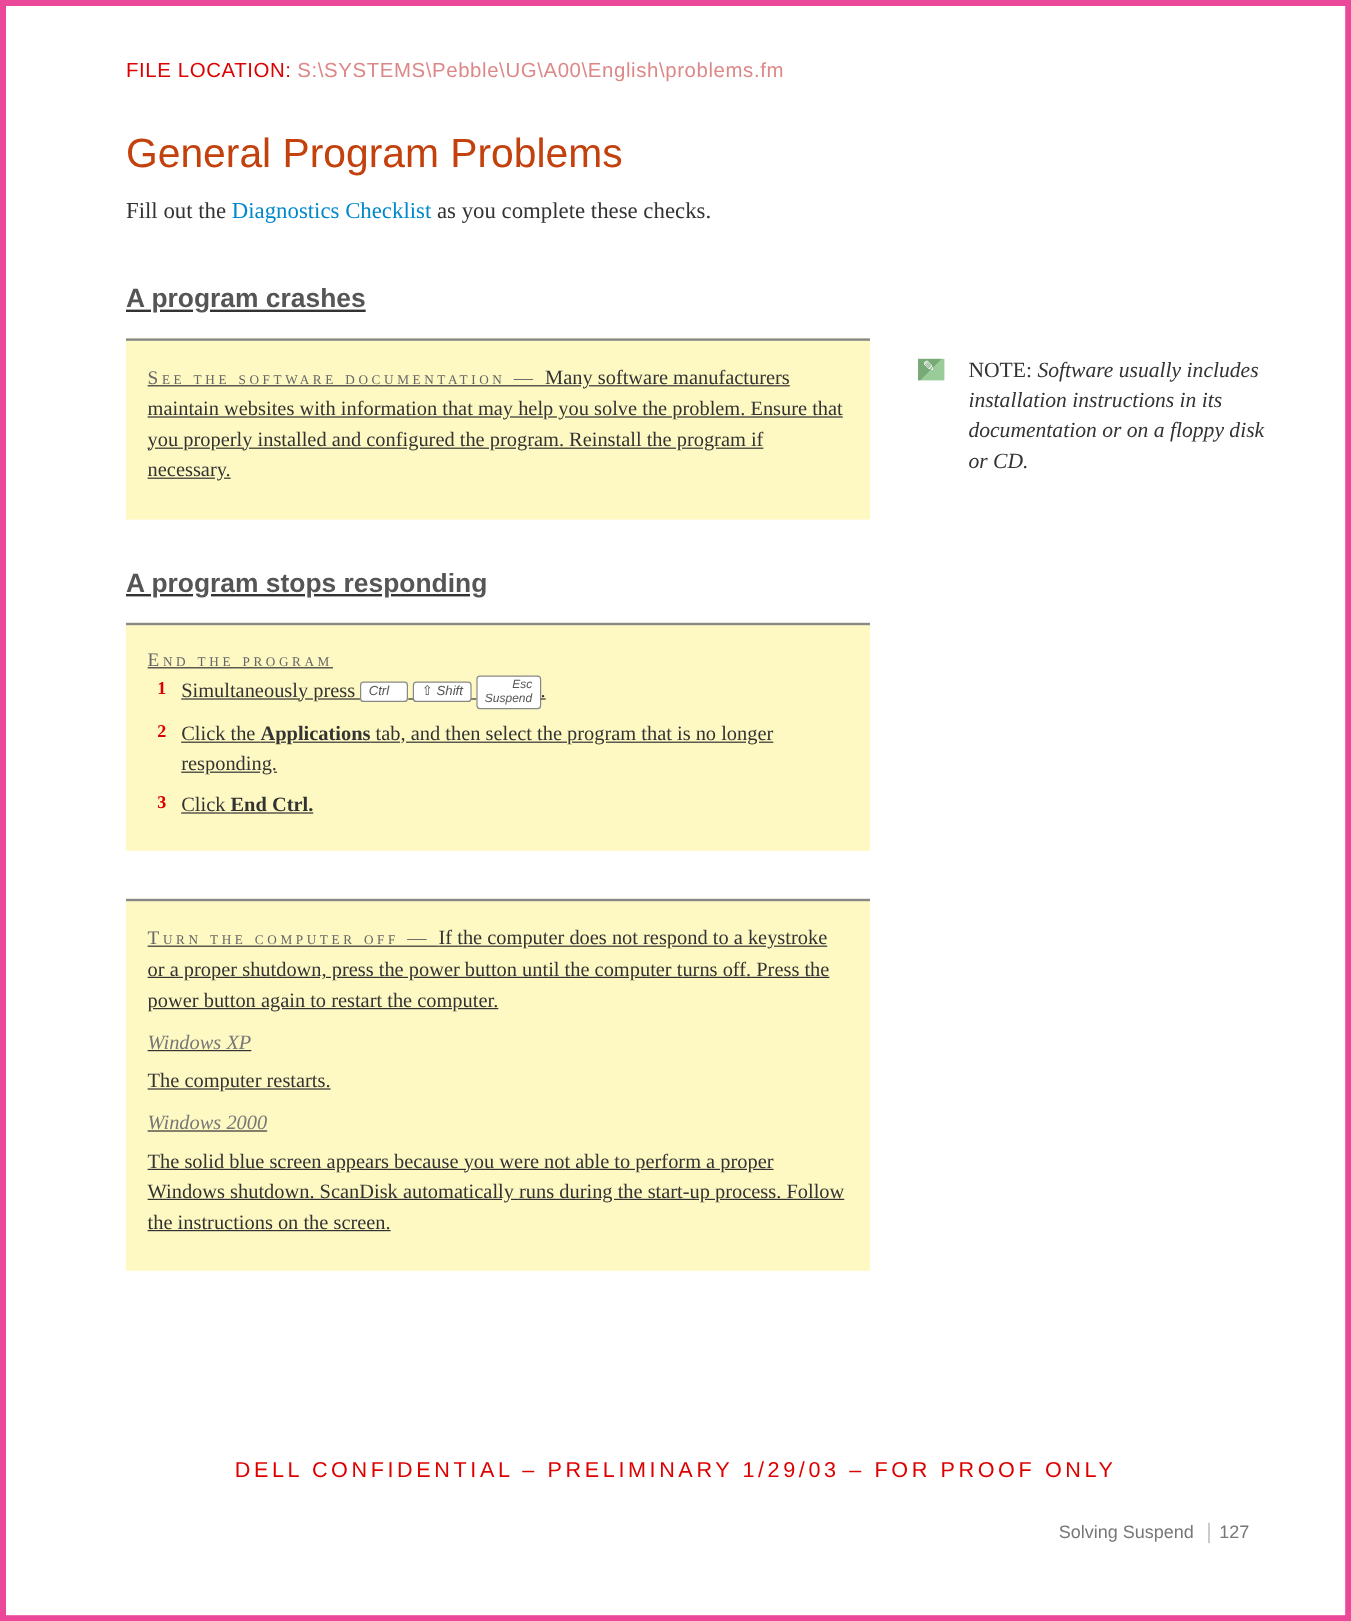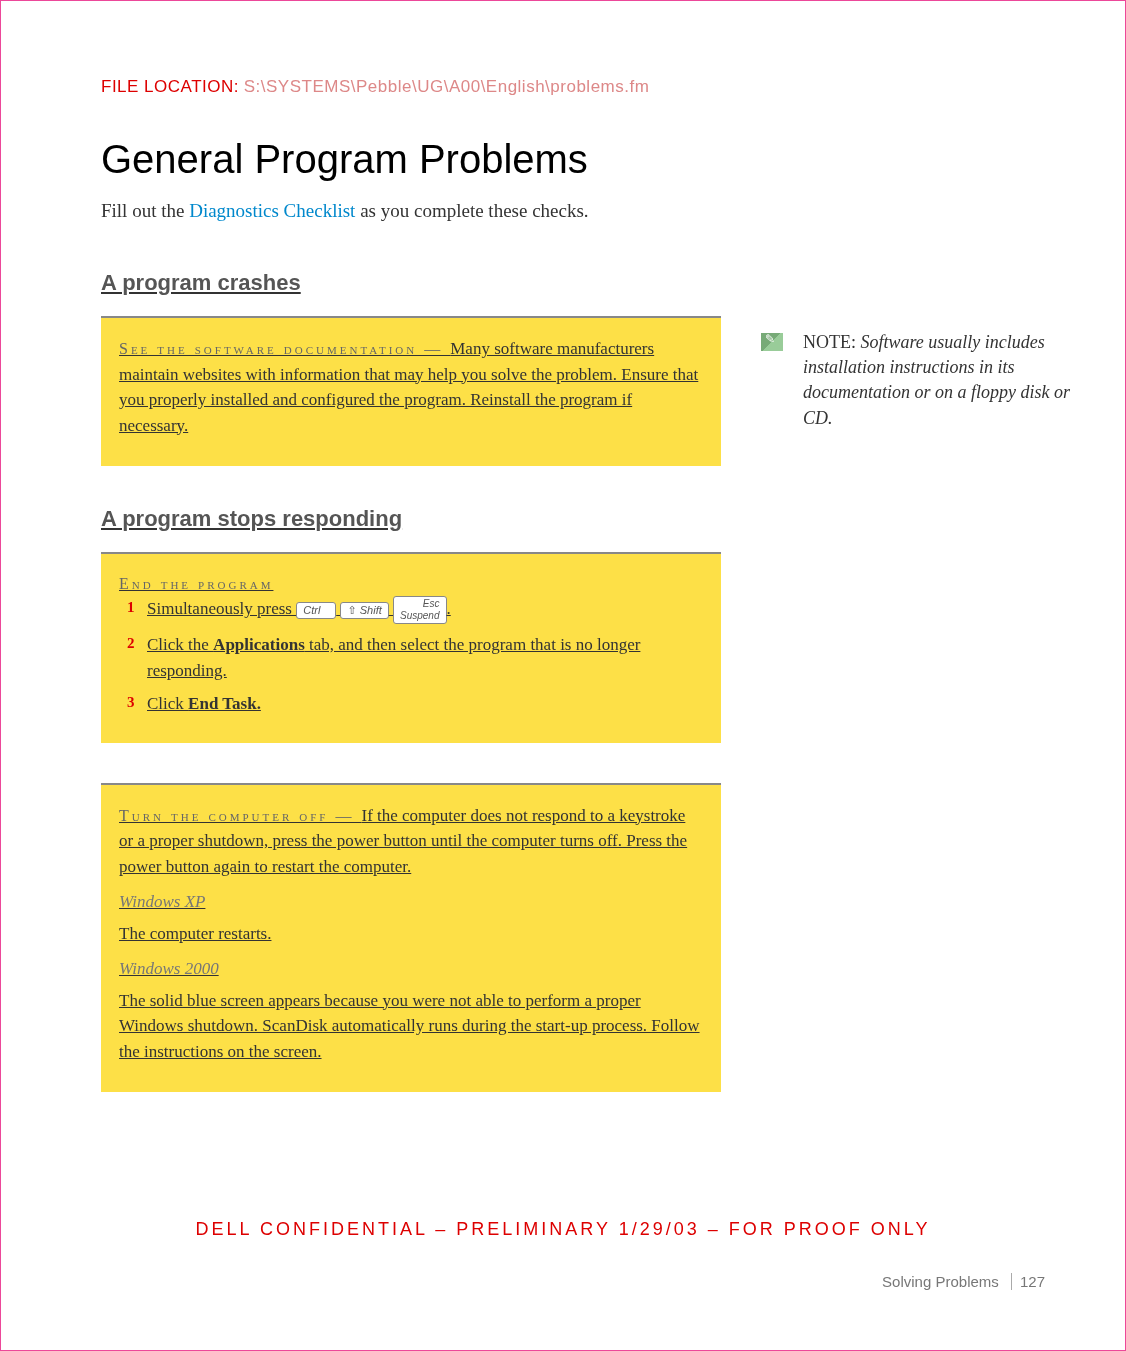--- a/index.html
+++ b/index.html
@@ -1,28 +1,28 @@
 <!DOCTYPE html>
 <html><head>
   <meta charset="utf-8">
   <style>
     * { margin: 0; padding: 0; box-sizing: border-box; }
     body { width: 1126px; height: 1351px; font-family: Georgia, 'Times New Roman', serif; color: #333; position: relative; background: #fff; }
-    .page { width: 100%; height: 100%; border: 1px solid #ec4899; padding: 76px 50px 50px 100px; position: relative; }
+    .page { width: 100%; height: 100%; border: 5px solid #ec4899; padding: 44px 50px 50px 100px; position: relative; }
     .file-loc { margin-bottom: 40px; font-size: 17px; letter-spacing: 0.5px; }
     .file-loc-label { color: #d00; font-weight: normal; font-family: Arial, sans-serif; }
     .file-loc-path { color: #d88; font-family: Arial, sans-serif; }
-    .main-title { font-size: 40px; font-weight: normal; color: #000000; margin-bottom: 18px; font-family: Verdana, sans-serif; }
+    .main-title { font-size: 34px; font-weight: normal; color: #c2410c; margin-bottom: 18px; font-family: Verdana, sans-serif; }
     .intro { font-size: 19px; color: #333; margin-bottom: 48px; }
     .link { color: #0088cc; }
     .content-row { display: flex; gap: 40px; }
     .main-col { flex: 0 0 620px; text-decoration: underline; }
     .side-col { flex: 1; padding-top: 60px; }
     .subhead { font-size: 22px; color: #555; margin-bottom: 20px; font-family: Verdana, sans-serif; }
-    .box { background: #fde047; border-top: 2px solid #888; padding: 18px 18px; margin-bottom: 40px; font-size: 17px; line-height: 1.5; }
+    .box { background: #fef9c3; border-top: 2px solid #888; padding: 18px 18px; margin-bottom: 40px; font-size: 17px; line-height: 1.5; }
     .box .lead { font-variant: small-caps; letter-spacing: 3px; color: #666; font-size: 16px; }
     .box p { margin-bottom: 10px; }
     .box ol { list-style: none; padding-left: 8px; }
     .box ol li { margin-bottom: 8px; padding-left: 20px; position: relative; }
     .box ol li .num { position: absolute; left: 0; color: #d00; font-weight: bold; font-size: 15px; }
     .keycap { display: inline-block; border: 1px solid #888; border-radius: 3px; padding: 1px 6px; font-size: 11px; font-style: italic; font-family: Arial, sans-serif; color: #555; background: #fff; vertical-align: middle; min-width: 40px; text-align: left; line-height: 1.2; }
     .keycap.shift::before { content: "⇧ "; font-style: normal; }
     .keycap.esc { font-size: 10px; text-align: right; }
     .box .os { font-style: italic; color: #777; margin: 10px 0 6px 0; }
     .note { display: flex; gap: 20px; font-size: 18px; color: #333; }
@@ -71,21 +71,21 @@
             <span class="keycap">Ctrl</span>
             <span class="keycap shift">Shift</span>
             <span class="keycap esc"><span>Esc</span><br><span>Suspend</span></span><span>.</span>
           </li>
           <li>
             <span class="num">2</span>
             <span>Click the </span><b>Applications</b><span> tab, and then select the program that is no longer responding.</span>
           </li>
           <li>
             <span class="num">3</span>
-            <span> Click </span><b>End Task.</b>
+            <span> Click </span><b>End Ctrl.</b>
           </li>
         </ol>
       </div>
 
       <div class="box">
         <p>
           <span class="lead">Turn the computer off — </span><span>If the computer does not respond to a keystroke or a proper shutdown, press the power button until the computer turns off. Press the power button again to restart the computer.</span>
         </p>
         <p class="os">Windows XP</p>
         <p>The computer restarts.</p>
@@ -101,18 +101,18 @@
         <div class="note-body">
           <span class="note-label">NOTE:</span><span> Software usually includes installation instructions in its documentation or on a floppy disk or CD.</span>
         </div>
       </div>
     </div>
   </div>
 
   <div class="confidential">DELL CONFIDENTIAL – PRELIMINARY 1/29/03 – FOR PROOF ONLY</div>
 
   <div class="footer">
-    <span>Solving Problems</span>
+    <span>Solving Suspend</span>
     <span class="sep"></span>
     <span>127</span>
   </div>
 
 </div>
 
 </body></html>

